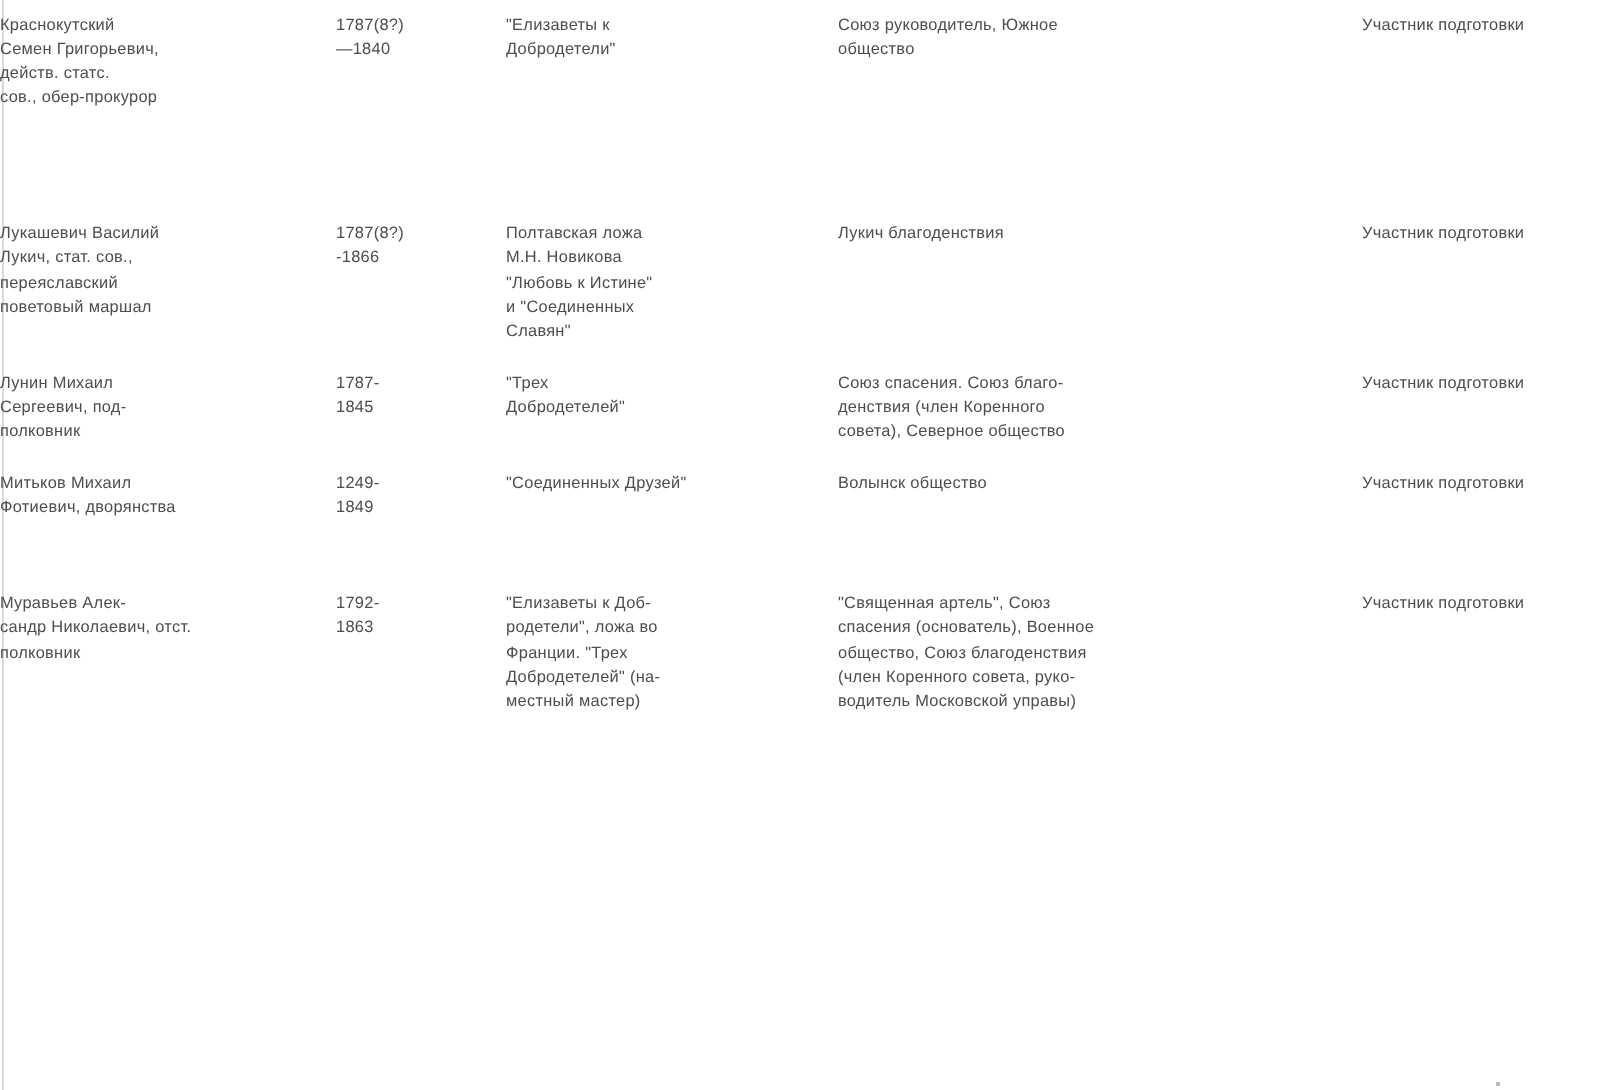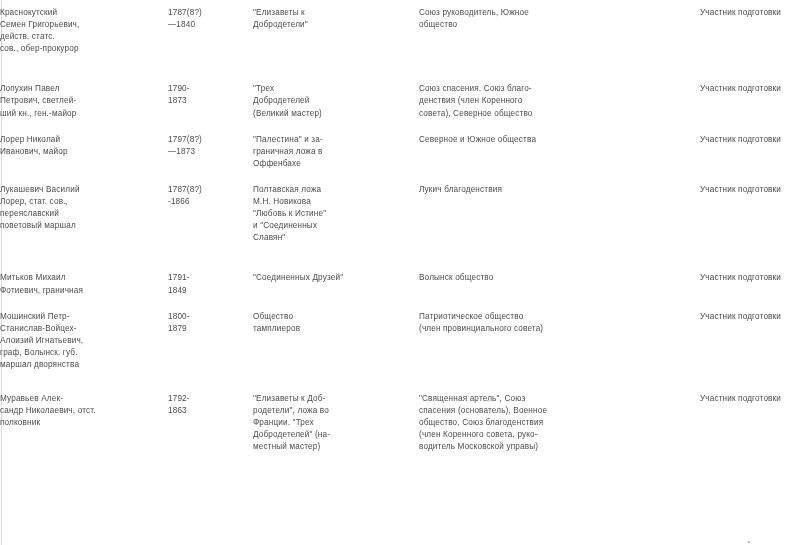--- a/index.html
+++ b/index.html
@@ -64,21 +64,21 @@
   col.c-name   { width: 168px; }
   col.c-years  { width: 85px;  }
   col.c-lodge  { width: 166px; }
   col.c-socs   { width: 262px; }
   col.c-role   { width: 119px; }
 
   td.cell-name  { padding-left: 8px;  padding-right: 8px; }
   td.cell-years { padding-left: 0px;  padding-right: 8px; }
   td.cell-lodge { padding-left: 0px;  padding-right: 10px; }
   td.cell-socs  { padding-left: 0px;  padding-right: 10px; }
-  td.cell-role  { padding-left: 0px;  padding-right: 4px; text-align: center; }
+  td.cell-role  { padding-left: 0px;  padding-right: 4px; }
 
   tr.entry-row > td { padding-bottom: 0; }
 
   
   tr.spacer-row td { height: 14px; font-size: 0; line-height: 0; }
   tr.spacer-tall td { height: 22px; font-size: 0; line-height: 0; }
   tr.lead-row td { height: 7px; font-size: 0; line-height: 0; }
 </style>
 </head>
 <body>
@@ -128,123 +128,97 @@
       </tr>
 
       <tr class="spacer-row">
         <td></td>
           <td></td>
           <td></td>
           <td></td>
           <td></td>
       </tr>
 
-      <tr class="entry-row">
-        <td class="cell-name">Лопухин Павел
-Петрович, светлей-
-ший кн., ген.-майор</td>
-        <td class="cell-years">1790-
-1873</td>
-        <td class="cell-lodge">"Трех
-Добродетелей
-(Великий мастер)</td>
-        <td class="cell-socs">Союз спасения. Союз благо-
-денствия (член Коренного
-совета), Северное общество</td>
-        <td class="cell-role">Участник подготовки</td>
-      </tr>
-      <tr class="spacer-row">
-        <td></td>
-          <td></td>
-          <td></td>
-          <td></td>
-          <td></td>
-      </tr>
-
-      <tr class="entry-row">
-        <td class="cell-name">Лорер Николай
-Иванович, майор</td>
-        <td class="cell-years">1797(8?)
-—1873</td>
-        <td class="cell-lodge">"Палестина" и за-
-граничная ложа в
-Оффенбахе</td>
-        <td class="cell-socs">Северное и Южное общества</td>
-        <td class="cell-role">Участник подготовки</td>
-      </tr>
+      <tr class="spacer-row">
+        <td></td>
+          <td></td>
+          <td></td>
+          <td></td>
+          <td></td>
+      </tr>
+
       <tr class="spacer-row">
         <td></td>
           <td></td>
           <td></td>
           <td></td>
           <td></td>
       </tr>
 
       <tr class="entry-row">
         <td class="cell-name">Лукашевич Василий
-Лорер, стат. сов.,
+Лукич, стат. сов.,
 переяславский
 поветовый маршал</td>
         <td class="cell-years">1787(8?)
 -1866</td>
         <td class="cell-lodge">Полтавская ложа
 М.Н. Новикова
 "Любовь к Истине"
 и "Соединенных
 Славян"</td>
         <td class="cell-socs">Лукич благоденствия</td>
         <td class="cell-role">Участник подготовки</td>
       </tr>
       <tr class="spacer-row">
         <td></td>
           <td></td>
           <td></td>
           <td></td>
           <td></td>
       </tr>
 
+      <tr class="entry-row">
+        <td class="cell-name">Лунин Михаил
+Сергеевич, под-
+полковник</td>
+        <td class="cell-years">1787-
+1845</td>
+        <td class="cell-lodge">"Трех
+Добродетелей"</td>
+        <td class="cell-socs">Союз спасения. Союз благо-
+денствия (член Коренного
+совета), Северное общество</td>
+        <td class="cell-role">Участник подготовки</td>
+      </tr>
       <tr class="spacer-row">
         <td></td>
           <td></td>
           <td></td>
           <td></td>
           <td></td>
       </tr>
 
       <tr class="entry-row">
         <td class="cell-name">Митьков Михаил
-Фотиевич, граничная</td>
-        <td class="cell-years">1791-
+Фотиевич, дворянства</td>
+        <td class="cell-years">1249-
 1849</td>
         <td class="cell-lodge">"Соединенных Друзей"</td>
         <td class="cell-socs">Волынск общество</td>
         <td class="cell-role">Участник подготовки</td>
       </tr>
       <tr class="spacer-row">
         <td></td>
           <td></td>
           <td></td>
           <td></td>
           <td></td>
       </tr>
 
-      <tr class="entry-row">
-        <td class="cell-name">Мошинский Петр-
-Станислав-Войцех-
-Алоизий Игнатьевич,
-граф, Волынск. губ.
-маршал дворянства</td>
-        <td class="cell-years">1800-
-1879</td>
-        <td class="cell-lodge">Общество
-тамплиеров</td>
-        <td class="cell-socs">Патриотическое общество
-(член провинциального совета)</td>
-        <td class="cell-role">Участник подготовки</td>
-      </tr>
       <tr class="spacer-tall">
         <td></td>
           <td></td>
           <td></td>
           <td></td>
           <td></td>
       </tr>
 
       <tr class="entry-row">
         <td class="cell-name">Муравьев Алек-

